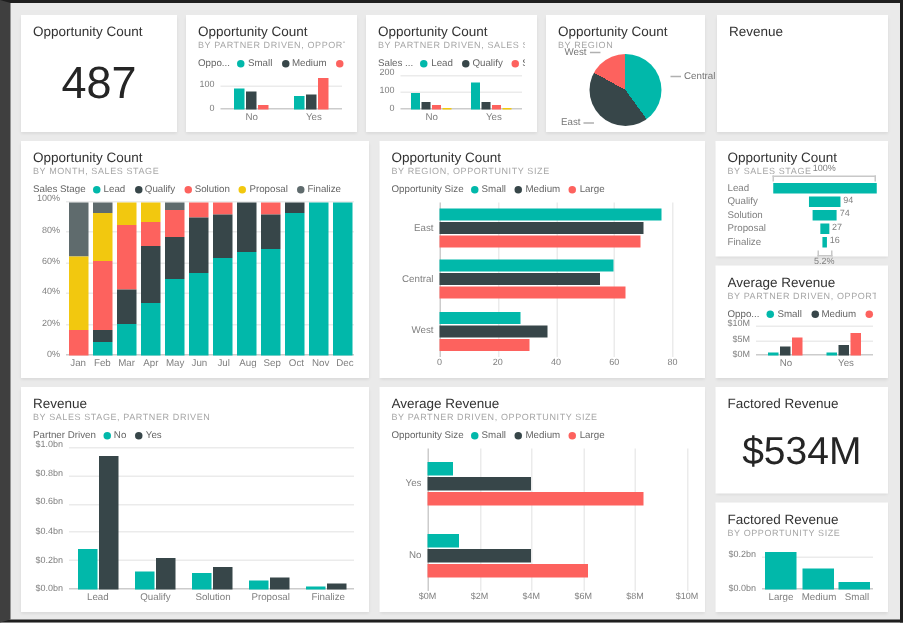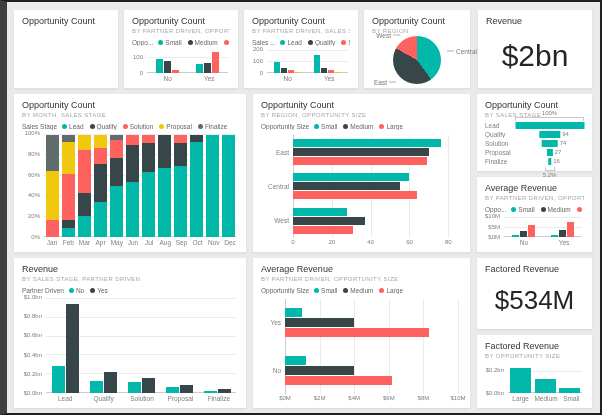--- a/index.html
+++ b/index.html
@@ -66,20 +66,23 @@
   .fn-bot{text-align:center;font-size:6px;color:#808080;flex:none;margin-top:1px}
   .fbrk{width:8px;height:3px;border:1px solid #c8c8c8;border-top:none;margin:0 auto 1px auto}
 </style>
 </head>
 <body>
 
 <div class="canvas">
 
   <div class="tile" style="left:7px;top:8px;width:104px;height:78px">
     <div class="t-title">Opportunity Count</div>
+    <div class="body">
+        <div class="cardv" style="font-size:30px">487</div>
+      </div>
   </div>
 
   <div class="tile" style="left:117px;top:8px;width:114px;height:78px">
     <div class="t-title">Opportunity Count</div>
     <div class="t-sub">BY PARTNER DRIVEN, OPPORTUNITY SIZE</div>
     <div class="body">
         <div class="legend">
           <span class="lt">Oppo...</span>
           <span class="li"><span class="dot" style="background:#01B8AA"></span>Small</span>
           <span class="li"><span class="dot" style="background:#374649"></span>Medium</span>
@@ -170,23 +173,20 @@
           <div class="plabel" style="left:calc(50% + -15px);top:calc(50% + -25px);transform:translate(-100%,-50%)">
             <span>West</span>
             <span class="pline"></span>
           </div>
         </div>
       </div>
   </div>
 
   <div class="tile" style="left:471px;top:8px;width:114px;height:78px">
     <div class="t-title">Revenue</div>
-    <div class="body">
-        <div class="cardv" style="font-size:30px">$2bn</div>
-      </div>
   </div>
 
   <div class="tile" style="left:7px;top:92px;width:232px;height:158px">
     <div class="t-title">Opportunity Count</div>
     <div class="t-sub">BY MONTH, SALES STAGE</div>
     <div class="body">
         <div class="legend">
           <span class="lt">Sales Stage</span>
           <span class="li"><span class="dot" style="background:#01B8AA"></span>Lead</span>
           <span class="li"><span class="dot" style="background:#374649"></span>Qualify</span>

